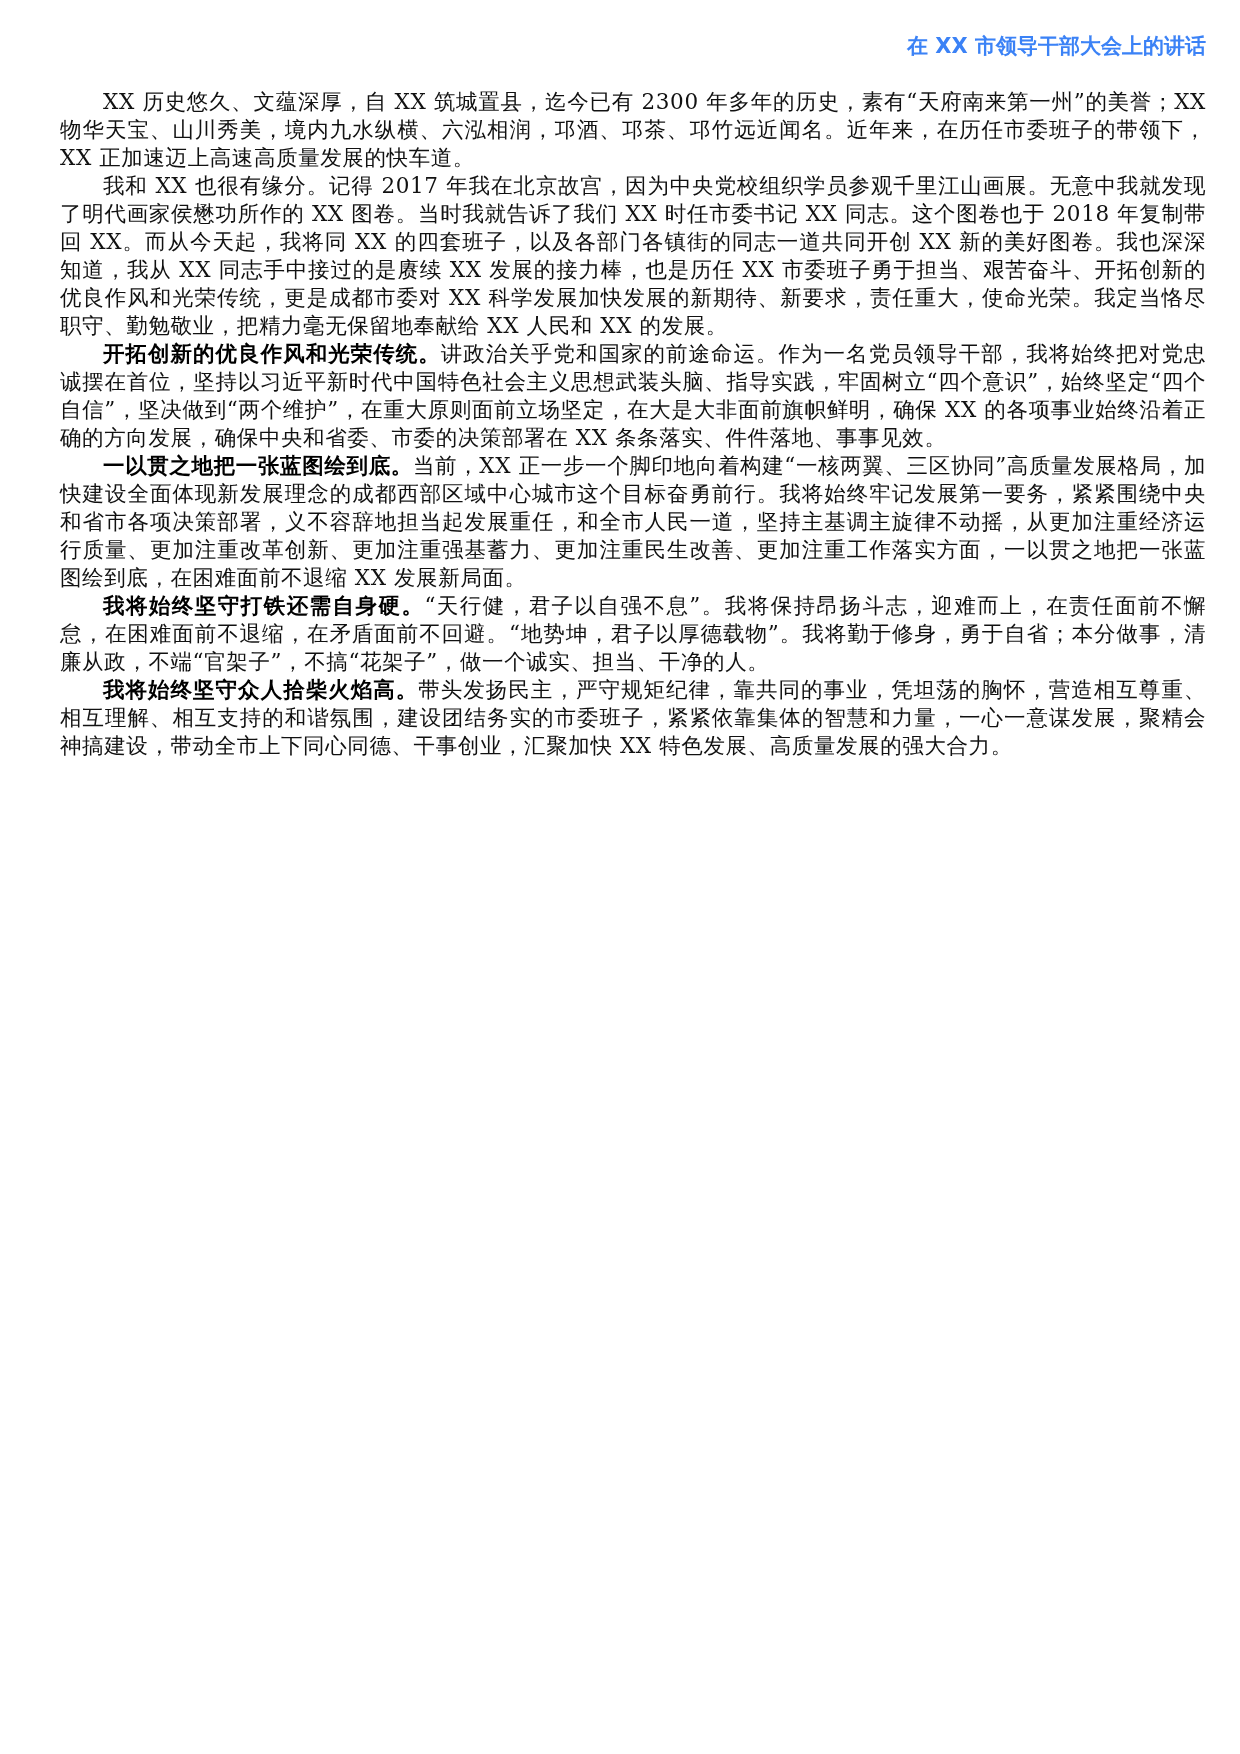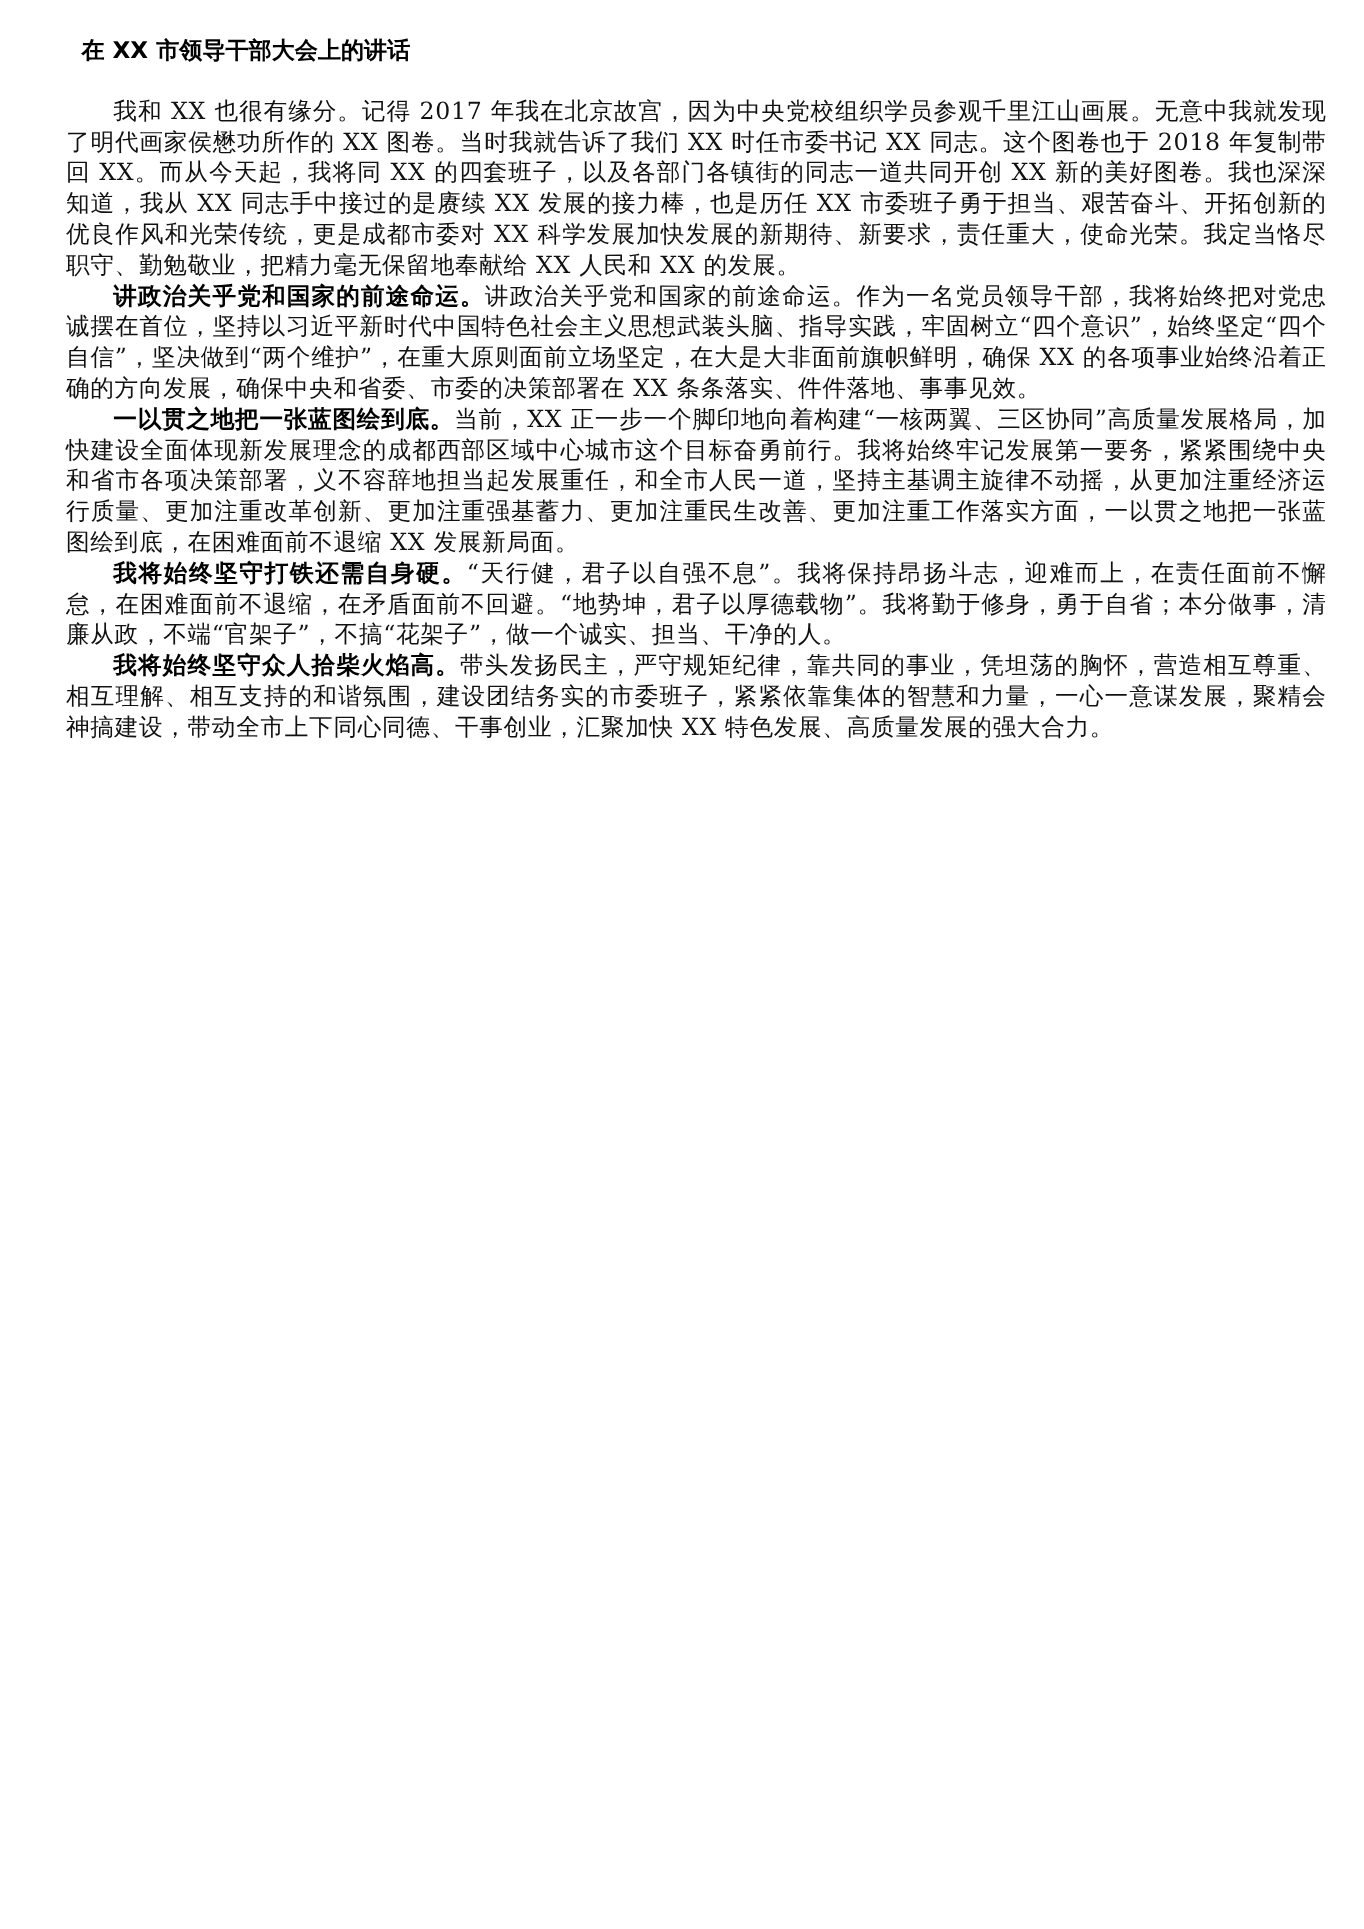--- a/index.html
+++ b/index.html
@@ -14,29 +14,29 @@
       overflow: hidden;
       color: #111111;
     }
     .page {
       position: absolute;
       left: 60px;
       top: 30px;
       width: 1146px;
     }
     .title {
-      text-align: left;
+      text-align: right;
       font-family: "DejaVu Sans", "Liberation Sans", sans-serif;
       font-weight: bold;
       font-size: 21px;
       line-height: 32px;
       margin: 0 0 26px 0;
       padding-left: 14px;
       letter-spacing: 0px;
-      color: #000000;
+      color: #3b82f6;
     }
     .para {
       font-family: "DejaVu Serif", "Liberation Serif", serif;
       font-size: 21.5px;
       line-height: 28px;
       text-indent: 43px;
       text-align: justify;
       margin: 0;
       letter-spacing: 0.6px;
     }
@@ -45,27 +45,30 @@
       font-weight: bold;
       color: #000;
     }
   </style>
 </head>
 <body>
 
 <div class="page">
   <h1 class="title">在 XX 市领导干部大会上的讲话</h1>
 
+  <p class="para">
+    <span class="lead"></span><span>XX 历史悠久、文蕴深厚，自 XX 筑城置县，迄今已有 2300 年多年的历史，素有“天府南来第一州”的美誉；XX 物华天宝、山川秀美，境内九水纵横、六泓相润，邛酒、邛茶、邛竹远近闻名。近年来，在历任市委班子的带领下，XX 正加速迈上高速高质量发展的快车道。</span>
+  </p>
 
   <p class="para">
     <span class="lead"></span><span>我和 XX 也很有缘分。记得 2017 年我在北京故宫，因为中央党校组织学员参观千里江山画展。无意中我就发现了明代画家侯懋功所作的 XX 图卷。当时我就告诉了我们 XX 时任市委书记 XX 同志。这个图卷也于 2018 年复制带回 XX。而从今天起，我将同 XX 的四套班子，以及各部门各镇街的同志一道共同开创 XX 新的美好图卷。我也深深知道，我从 XX 同志手中接过的是赓续 XX 发展的接力棒，也是历任 XX 市委班子勇于担当、艰苦奋斗、开拓创新的优良作风和光荣传统，更是成都市委对 XX 科学发展加快发展的新期待、新要求，责任重大，使命光荣。我定当恪尽职守、勤勉敬业，把精力毫无保留地奉献给 XX 人民和 XX 的发展。</span>
   </p>
 
   <p class="para">
-    <span class="lead">讲政治关乎党和国家的前途命运。</span><span>讲政治关乎党和国家的前途命运。作为一名党员领导干部，我将始终把对党忠诚摆在首位，坚持以习近平新时代中国特色社会主义思想武装头脑、指导实践，牢固树立“四个意识”，始终坚定“四个自信”，坚决做到“两个维护”，在重大原则面前立场坚定，在大是大非面前旗帜鲜明，确保 XX 的各项事业始终沿着正确的方向发展，确保中央和省委、市委的决策部署在 XX 条条落实、件件落地、事事见效。</span>
+    <span class="lead">开拓创新的优良作风和光荣传统。</span><span>讲政治关乎党和国家的前途命运。作为一名党员领导干部，我将始终把对党忠诚摆在首位，坚持以习近平新时代中国特色社会主义思想武装头脑、指导实践，牢固树立“四个意识”，始终坚定“四个自信”，坚决做到“两个维护”，在重大原则面前立场坚定，在大是大非面前旗帜鲜明，确保 XX 的各项事业始终沿着正确的方向发展，确保中央和省委、市委的决策部署在 XX 条条落实、件件落地、事事见效。</span>
   </p>
 
 
   <p class="para">
     <span class="lead">一以贯之地把一张蓝图绘到底。</span><span>当前，XX 正一步一个脚印地向着构建“一核两翼、三区协同”高质量发展格局，加快建设全面体现新发展理念的成都西部区域中心城市这个目标奋勇前行。我将始终牢记发展第一要务，紧紧围绕中央和省市各项决策部署，义不容辞地担当起发展重任，和全市人民一道，坚持主基调主旋律不动摇，从更加注重经济运行质量、更加注重改革创新、更加注重强基蓄力、更加注重民生改善、更加注重工作落实方面，一以贯之地把一张蓝图绘到底，在困难面前不退缩 XX 发展新局面。</span>
   </p>
 
   <p class="para">
     <span class="lead">我将始终坚守打铁还需自身硬。</span><span>“天行健，君子以自强不息”。我将保持昂扬斗志，迎难而上，在责任面前不懈怠，在困难面前不退缩，在矛盾面前不回避。“地势坤，君子以厚德载物”。我将勤于修身，勇于自省；本分做事，清廉从政，不端“官架子”，不搞“花架子”，做一个诚实、担当、干净的人。</span>
   </p>

